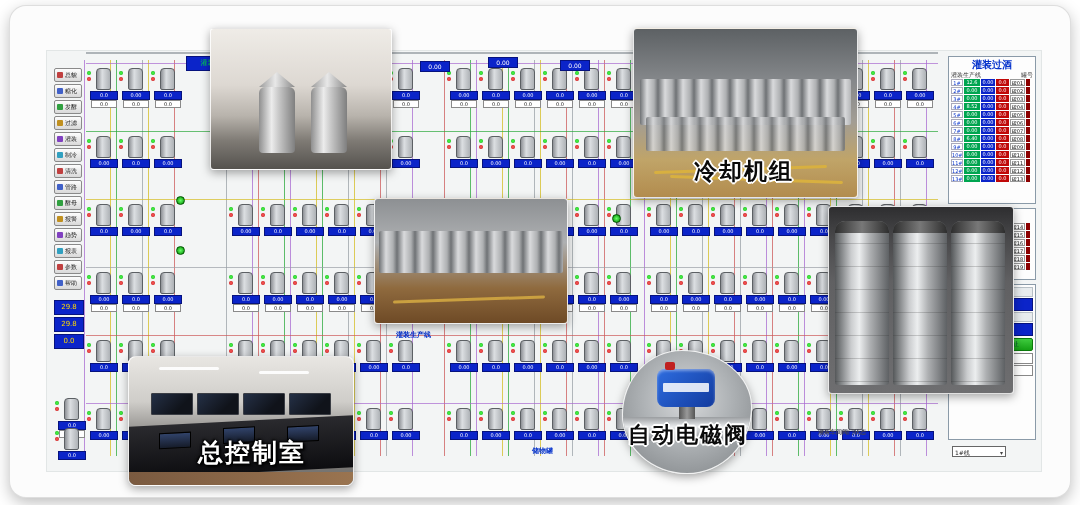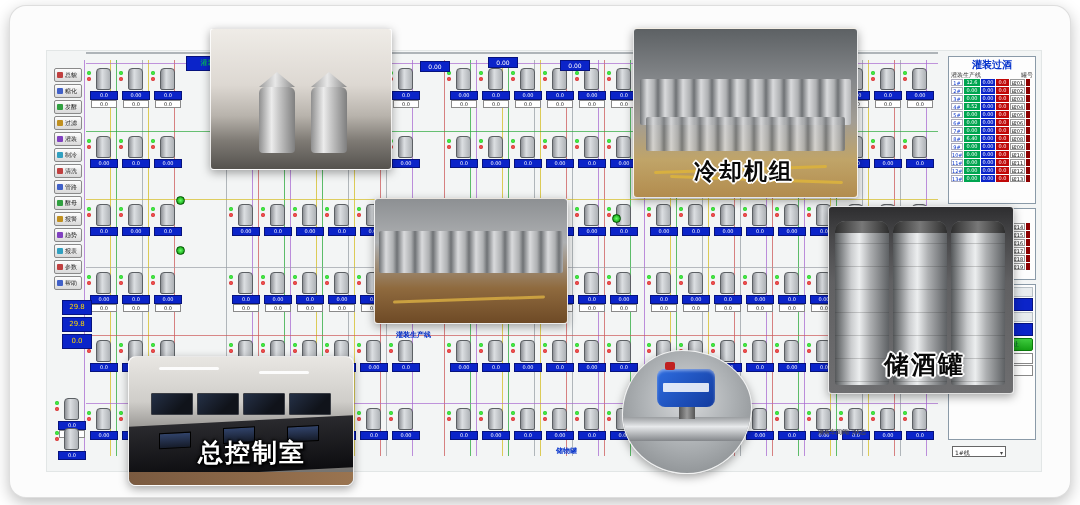--- a/index.html
+++ b/index.html
@@ -8,21 +8,21 @@
         box-shadow:0 0 0 1px #dedede,0 5px 16px rgba(0,0,0,.28);}
   .scada-bg{position:absolute;left:46px;top:50px;width:994px;height:420px;background:#f3f5f5;border:1px solid #e2e6e6;z-index:0;}
 
   
   .toolbar{position:absolute;left:54px;top:68px;width:29px;z-index:3;display:flex;flex-direction:column;gap:2px;}
   .tb-btn{display:flex;align-items:center;gap:2px;width:28px;height:14px;padding:1px 2px;box-sizing:border-box;
           background:linear-gradient(#fdfdfd,#d9d9d9);border:1px solid #8a8a8a;border-radius:2px;cursor:pointer;}
   .tb-icon{width:6px;height:6px;border-radius:1px;flex:0 0 auto;}
   .tb-txt{font-size:6px;color:#222;line-height:1;white-space:nowrap;overflow:hidden;}
   .left-readouts{position:absolute;left:54px;top:300px;z-index:3;display:flex;flex-direction:column;gap:2px;}
-  .lr-box{width:28px;height:13px;background:#0b24c9;border:1px solid #06127e;color:#ffd800;font-size:7px;line-height:13px;text-align:center;margin-left:8px;}
+  .lr-box{width:28px;height:13px;background:#0b24c9;border:1px solid #06127e;color:#ffd800;font-size:7px;line-height:13px;text-align:center;}
 
   
   .title-bar{position:absolute;left:186px;top:56px;width:76px;height:13px;background:#0b24c9;color:#00e53c;
              font-size:7px;line-height:13px;text-align:center;z-index:3;border:1px solid #06127e;}
   .topbox{position:absolute;width:28px;height:9px;background:#0b24c9;color:#fff;font-size:6px;line-height:9px;text-align:center;z-index:3;border:1px solid #06127e;}
 
   
   .vpipe{position:absolute;width:1px;z-index:1;opacity:.75;}
   .hpipe{position:absolute;left:86px;width:852px;height:1px;z-index:1;opacity:.7;}
   .mainpipe{position:absolute;left:86px;top:52px;width:852px;height:2px;background:#aeb4b8;z-index:1;}
@@ -1169,21 +1169,21 @@
         <div class="tank"></div>
         <div class="readout">0.0</div>
       </div>
       <div class="pump" style="left: 176px; top: 196px;"></div>
       <div class="pump" style="left: 176px; top: 246px;"></div>
       <div class="pump" style="left: 205px; top: 372px;"></div>
       <div class="pump" style="left: 612px; top: 214px;"></div>
     </div>
 
   <div class="area-label" style="left:396px;top:330px;font-size:7px;color:#0633cc;">灌装生产线</div>
-  <div class="area-label" style="left:556px;top:446px;font-size:7px;color:#0633cc;">储物罐</div>
+  <div class="area-label" style="left:532px;top:446px;font-size:7px;color:#0633cc;">储物罐</div>
   <div class="area-label" style="left:818px;top:428px;font-size:6px;color:#445;">灌装车间阀门状态</div>
 
   <div class="panel" style="top:56px;height:148px;">
     <div class="panel-title">灌装过酒</div>
     <div class="panel-sub">
       <span>灌装生产线</span>
       <span>罐号</span>
     </div>
     <div id="fill-rows">
         <div class="prow">
@@ -1399,20 +1399,20 @@
     </div>
     <div class="floor"></div>
   </div>
   <div class="photo-label light" style="left:198px;top:436px;font-size:25px;">总控制室</div>
 
   <div class="photo photo-valve">
     <div class="valve-pipe"></div>
     <div class="valve-stem"></div>
     <div class="valve-body"></div>
   </div>
+  <div class="photo-label" style="left:628px;top:420px;font-size:22px;">自动电磁阀</div>
 
   <div class="photo photo-storage">
     <div class="big-tank" style="left:6px;"></div>
     <div class="big-tank" style="left:64px;"></div>
     <div class="big-tank" style="left:122px;"></div>
   </div>
-  <div class="photo-label" style="left:884px;top:348px;font-size:25px;">储酒罐</div>
 </div>
 
 </body></html>

